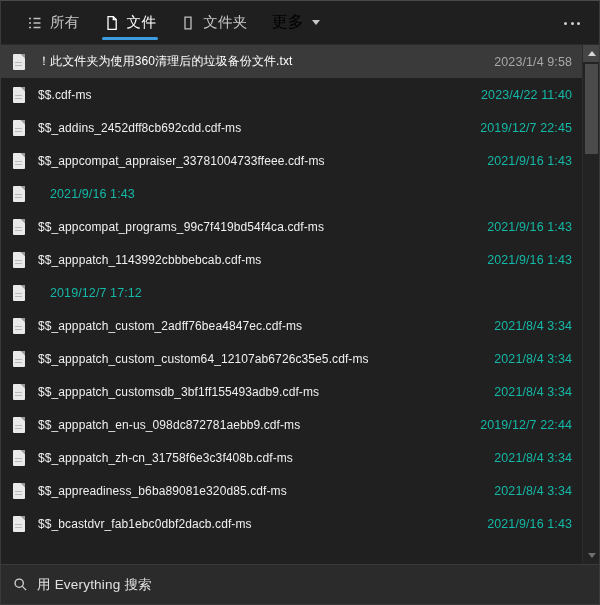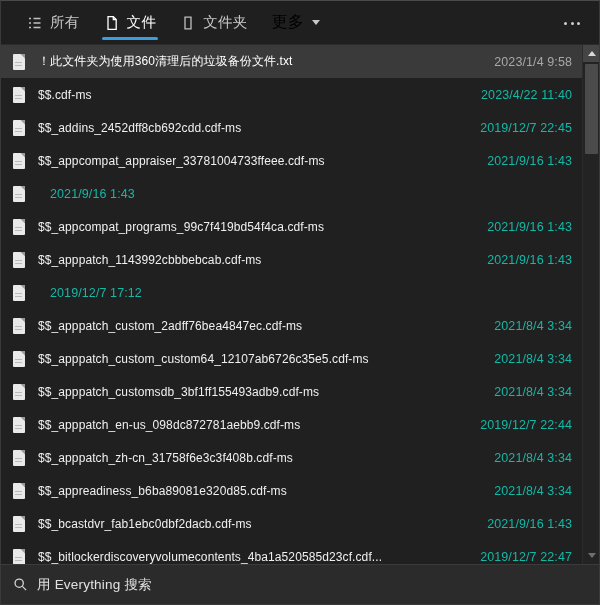--- a/index.html
+++ b/index.html
@@ -424,30 +424,20 @@
         <div class="row">
           <span class="fileicon">
             <span class="page"></span>
             <span class="fold"></span>
             <span class="line l1"></span>
             <span class="line l2"></span>
           </span>
           <span class="fname">$$_bcastdvr_fab1ebc0dbf2dacb.cdf-ms</span>
           <span class="fdate">2021/9/16 1:43</span>
         </div>
-        <div class="row">
-          <span class="fileicon">
-            <span class="page"></span>
-            <span class="fold"></span>
-            <span class="line l1"></span>
-            <span class="line l2"></span>
-          </span>
-          <span class="fname">$$_bitlockerdiscoveryvolumecontents_4ba1a520585d23cf.cdf...</span>
-          <span class="fdate">2019/12/7 22:47</span>
-        </div>
       </div>
 
     <div class="scrollbar">
       <div class="sb-arrow up">
         <span class="tri-up"></span>
       </div>
       <div class="sb-thumb" id="sb-thumb" style="top: 19px; height: 90px;"></div>
       <div class="sb-arrow down">
         <span class="tri-down"></span>
       </div>

